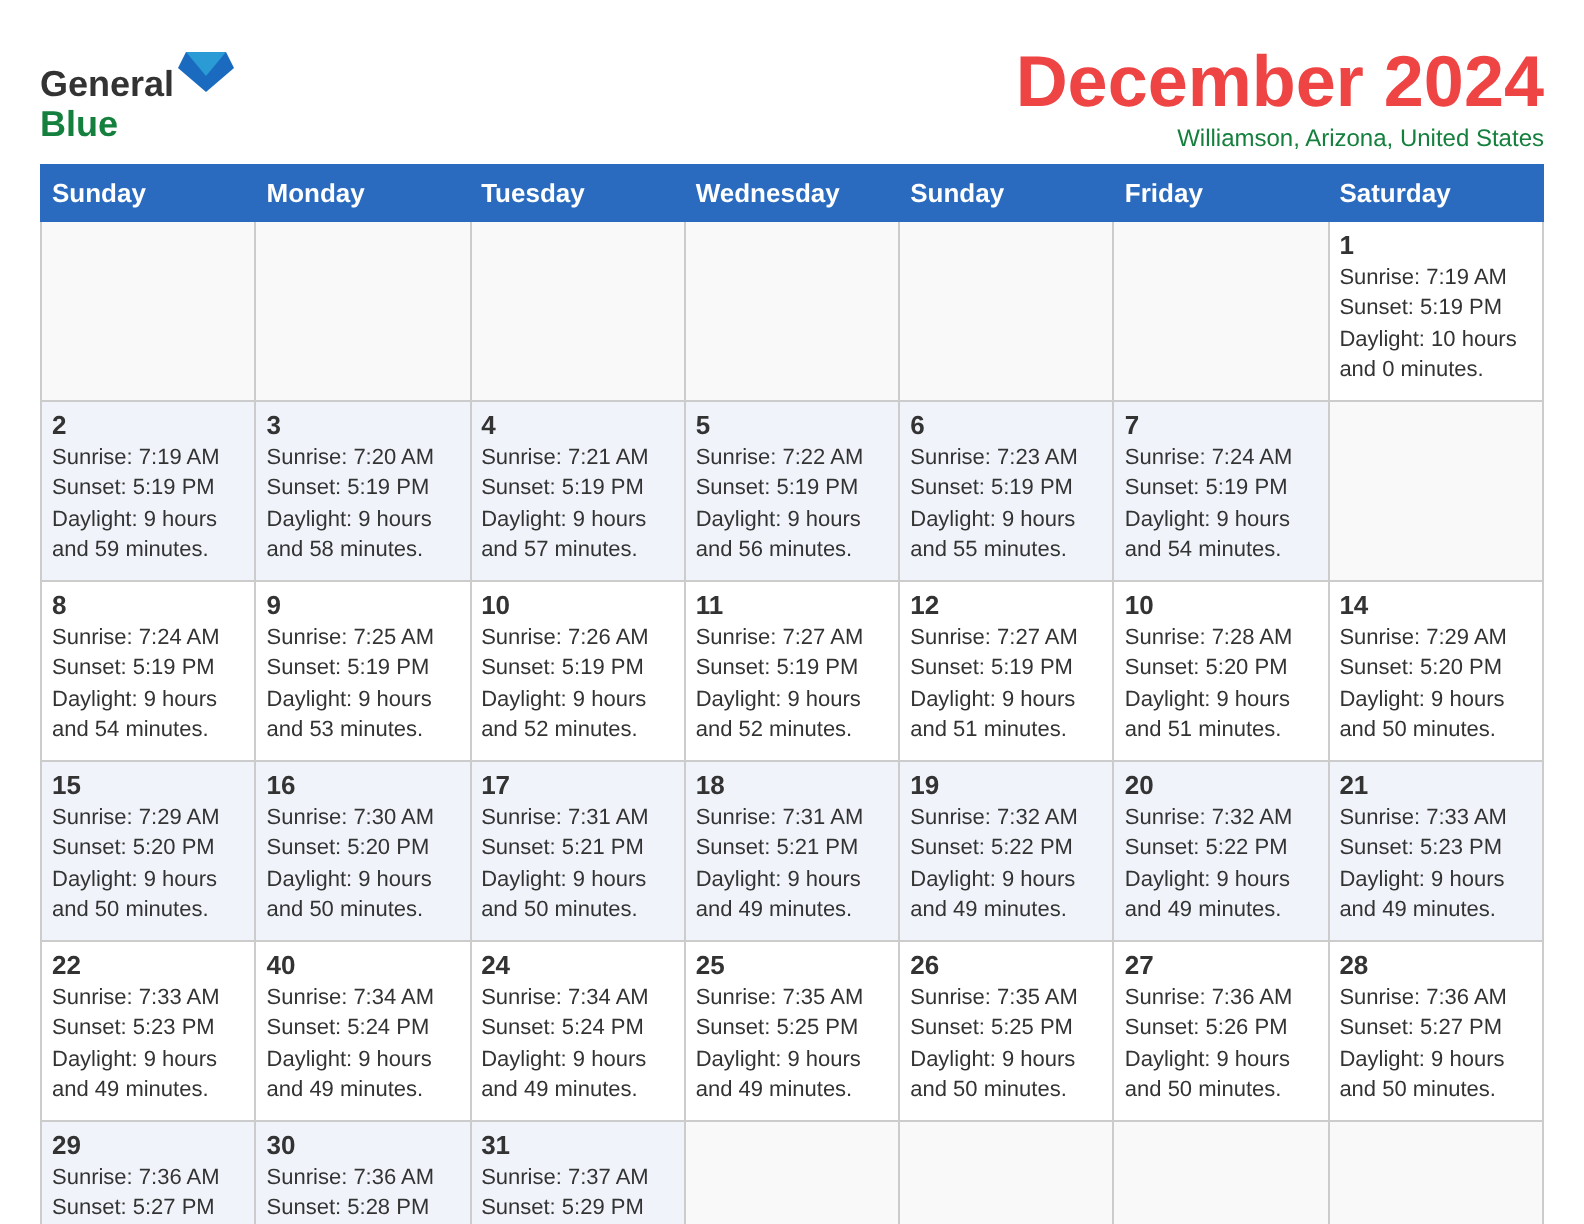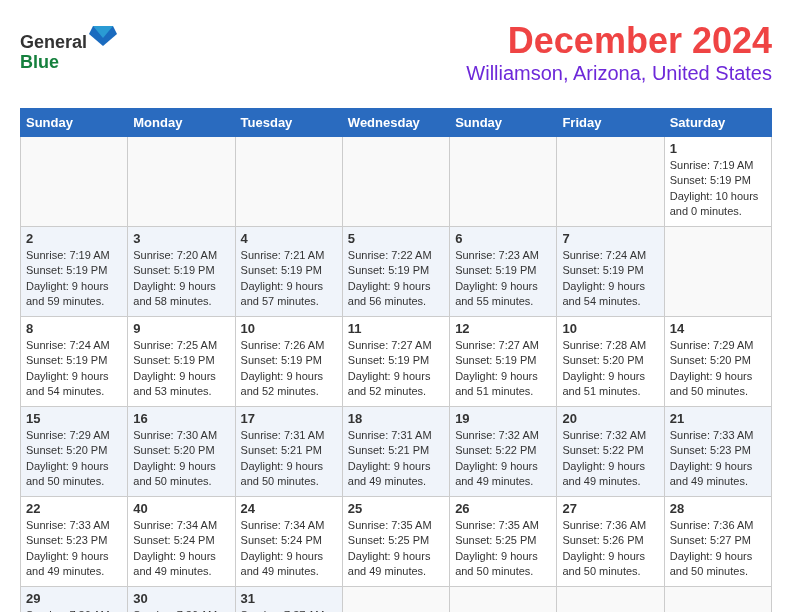--- a/index.html
+++ b/index.html
@@ -7,21 +7,21 @@
       font-family: Arial, sans-serif;
       background: #fff;
       width: 792px;
       min-height: 612px;
       padding: 20px;
     }
     .header-area {
       display: flex;
       justify-content: space-between;
       align-items: flex-start;
-      margin-bottom: 23px;
+      margin-bottom: 6px;
     }
     .logo {
       display: flex;
       align-items: center;
     }
     .logo-text-general {
       font-size: 18px;
       font-weight: bold;
       color: #333;
       line-height: 1.1;
@@ -39,22 +39,22 @@
     }
     .title-area {
       text-align: right;
     }
     .month-title {
       font-size: 36px;
       font-weight: bold;
       color: #ef4444;
     }
     .location-title {
-      font-size: 20px;
-      color: #6d28d9;
+      font-size: 12px;
+      color: #15803d;
     }
     .calendar-table {
       width: 100%;
       border-collapse: collapse;
       font-size: 11px;
     }
     .calendar-table th {
       background: #2a6bbf;
       color: #fff;
       text-align: left;

